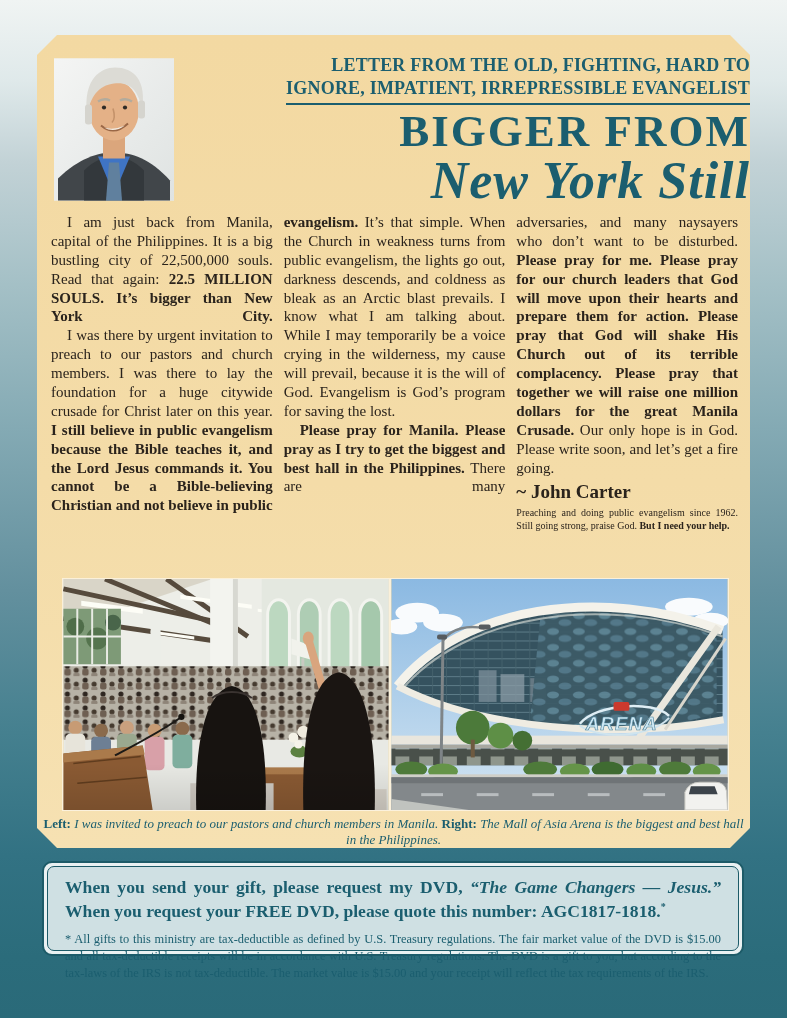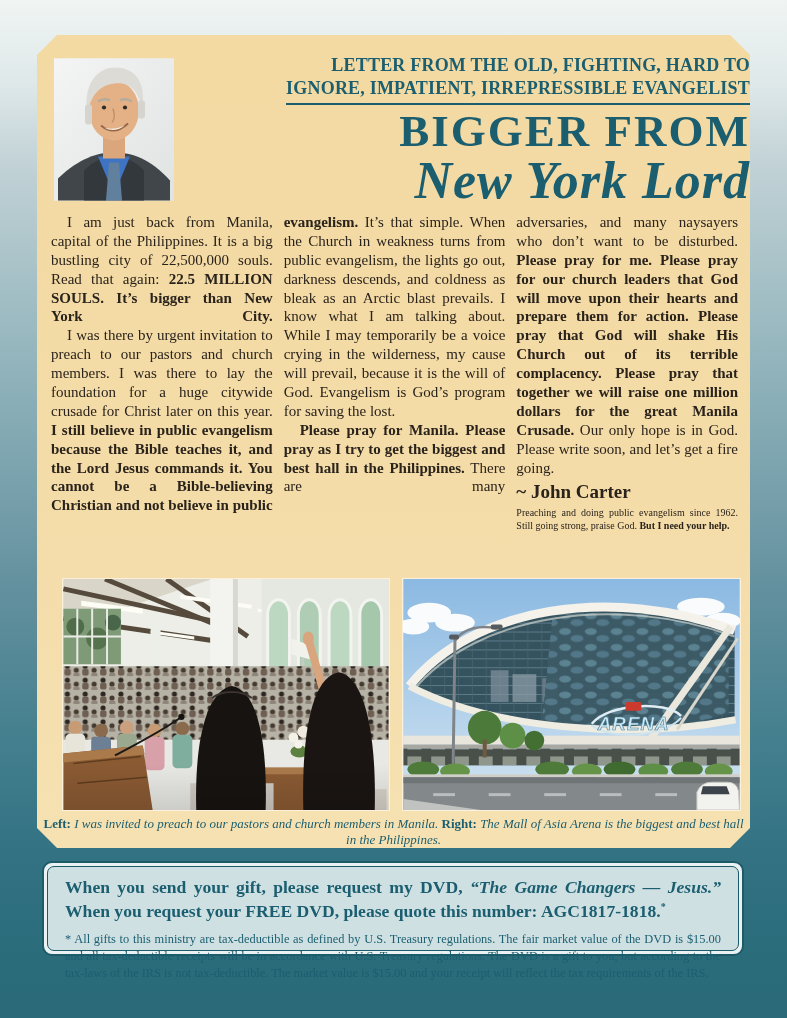--- a/index.html
+++ b/index.html
@@ -30,21 +30,21 @@
   .title2{font-weight:bold;font-style:italic;font-size:52px;line-height:1.0;letter-spacing:1px;}
   .columns{display:flex;gap:11px;padding:0 12px 0 14px;margin-top:6px;height:356px;overflow:hidden;color:var(--ink,#2a231c);}
   .col{flex:1;font-size:15px;line-height:1.26;text-align:justify;}
   .col p{text-indent:16px;}
   .col p.cont{text-indent:0;}
   .col p.force{text-align-last:justify;}
   .b{font-weight:bold;}
   .i{font-style:italic;}
   .signature{font-weight:bold;font-size:19px;margin-top:3px;padding-right:2px;}
   .ps{font-size:10px;line-height:1.3;text-align:justify;margin-top:2px;}
-  .photos{display:flex;gap:12px;padding-left:25px;margin-top:9px;height:233px;}
+  .photos{display:flex;gap:0;padding-left:25px;margin-top:9px;height:233px;}
   .photo{display:block;height:233px;border:1px solid rgba(255,255,255,.55);}
   .caption{margin-top:5px;text-align:center;font-size:13px;color:var(--accent,#1b5e6f);font-style:italic;}
   .caption .lbl{font-style:normal;font-weight:bold;}
   .gift-outer{
     position:absolute;left:42px;top:861px;width:702px;height:95px;
     border:2px solid var(--boxline,#1d5b68);border-radius:10px;background:#e9f1f2;padding:3px;
   }
   .gift-inner{
     width:100%;height:100%;border:1.5px solid var(--boxline,#1d5b68);border-radius:7px;
     background:var(--boxfill,#cfe0e3);padding:9px 17px 6px 17px;color:var(--accent,#1b5e6f);
@@ -85,21 +85,21 @@
       <path d="M59,50 q3,10 -1,14" stroke="#c4926a" stroke-width="1.6" fill="none"></path>
       <path d="M47,67 Q60,78 74,65" stroke="#9a6746" stroke-width="2" fill="none"></path>
       <path d="M50,69 Q60,75 71,67 Q60,72 50,69 Z" fill="#f2ece2"></path>
     </svg>
     <div class="header-text">
       <div class="kicker">
         <div>LETTER FROM THE OLD, FIGHTING, HARD TO</div>
         <div>IGNORE, IMPATIENT, IRREPRESSIBLE EVANGELIST</div>
       </div>
       <div class="title1">BIGGER FROM</div>
-      <div class="title2">New York Lord</div>
+      <div class="title2">New York Still</div>
     </div>
   </div>
 
   <div class="columns">
     <div class="col">
       <p class="force"><span>I am just back from Manila, capital of the Philippines. It is a big bustling city of 22,500,000 souls. Read that again: </span><span class="b">22.5 MILLION SOULS. It’s bigger than New York City.</span></p>
       <p class="force"><span>I was there by urgent invitation to preach to our pastors and church members. I was there to lay the foundation for a huge citywide crusade for Christ later on this year. </span><span class="b">I still believe in public evangelism because the Bible teaches it, and the Lord Jesus commands it. You cannot be a Bible-believing Christian and not believe in public</span></p>
     </div>
     <div class="col">
       <p class="cont"><span class="b">evangelism.</span><span> It’s that simple. When the Church in weakness turns from public evangelism, the lights go out, darkness descends, and coldness as bleak as an Arctic blast prevails. I know what I am talking about. While I may temporarily be a voice crying in the wilderness, my cause will prevail, because it is the will of God. Evangelism is God’s program for saving the lost.</span></p>

